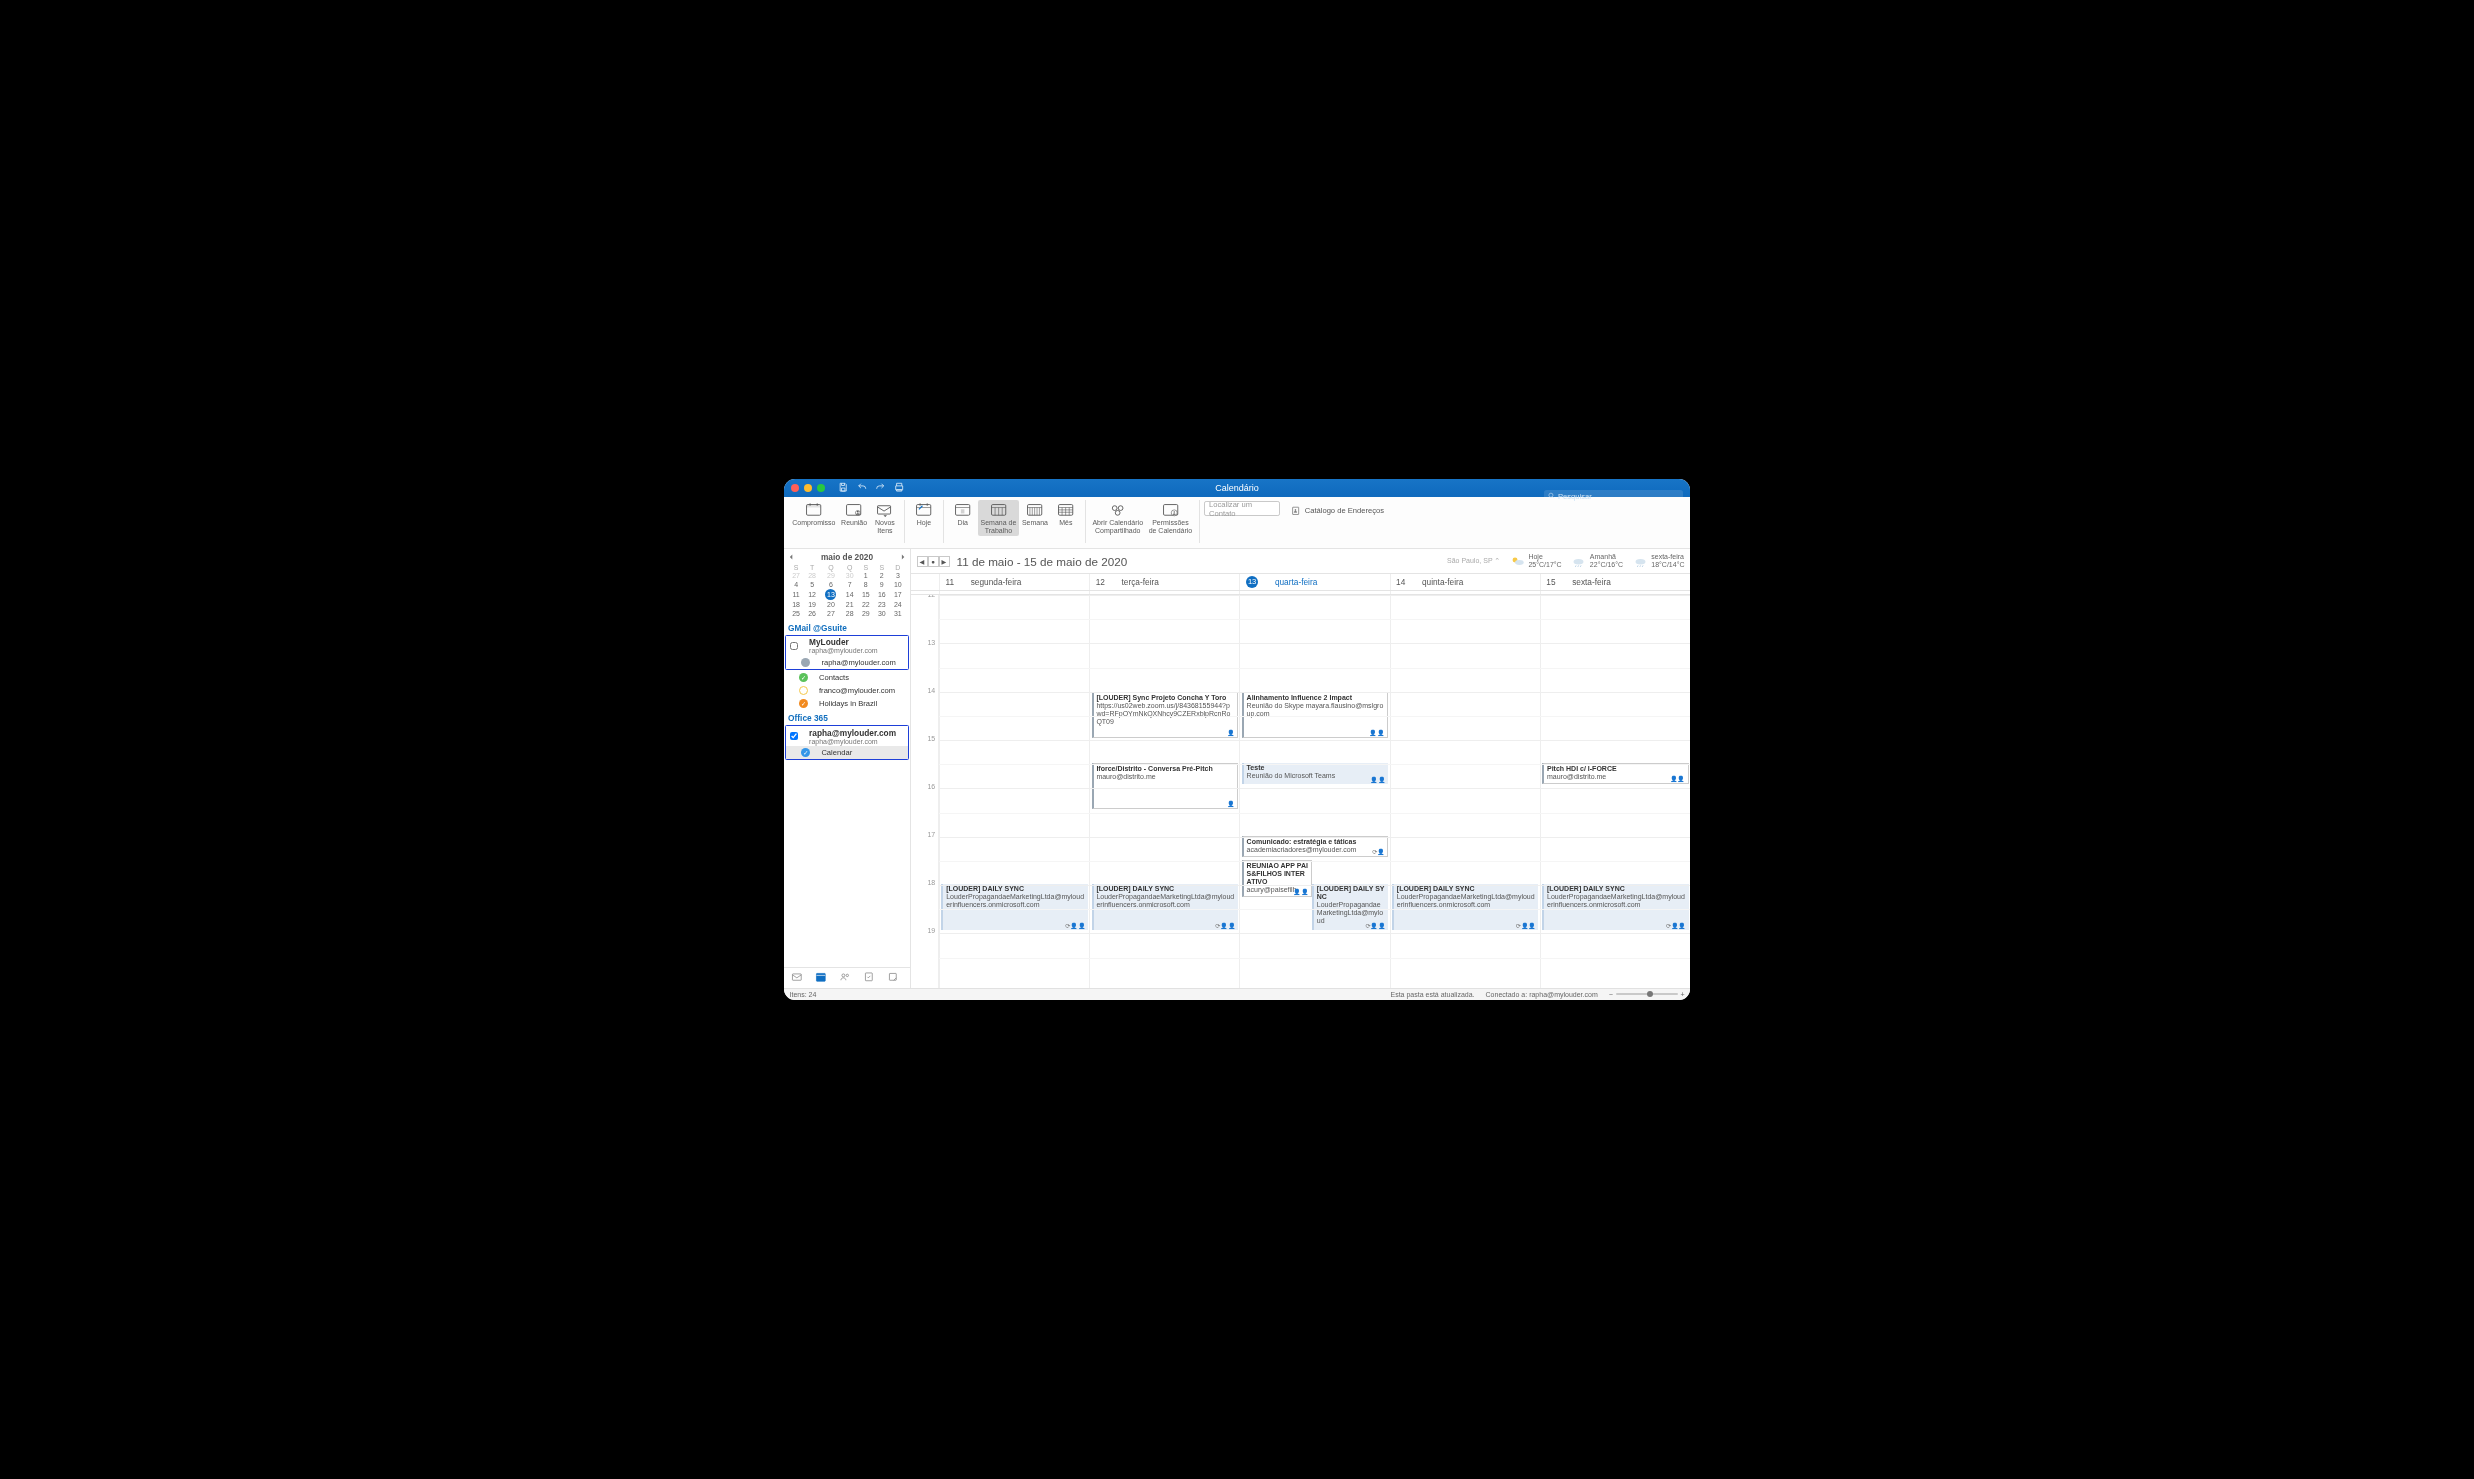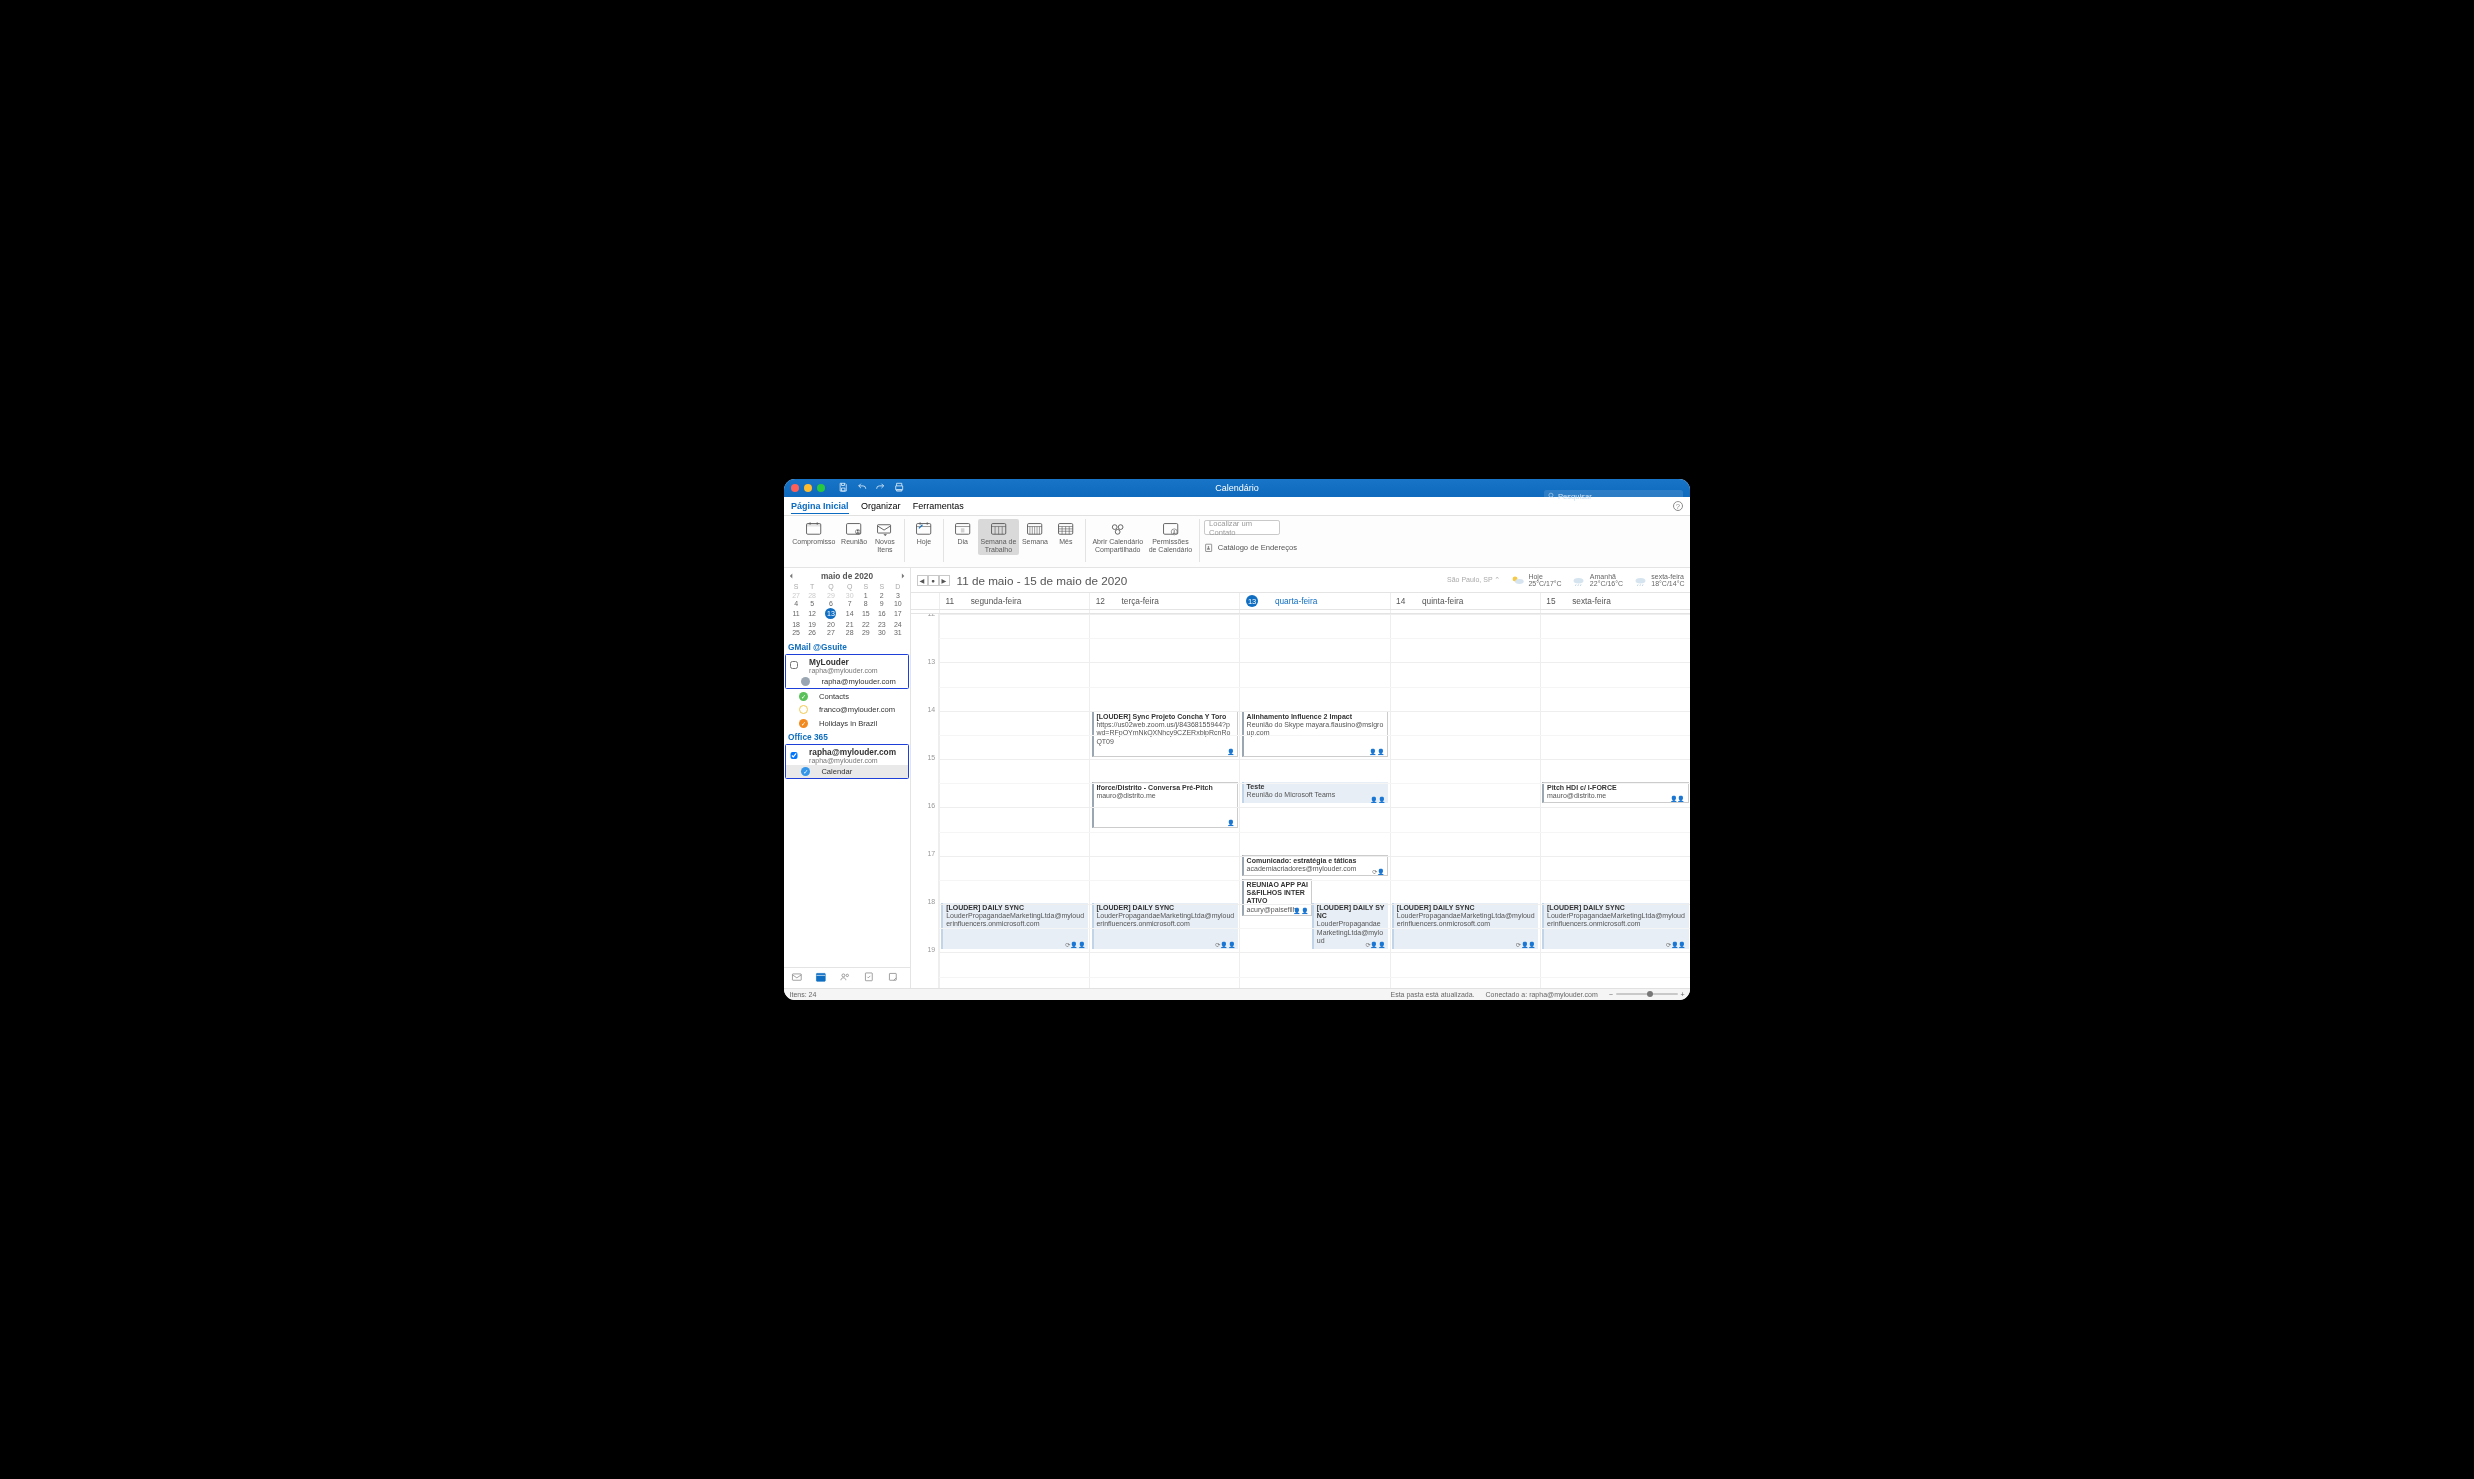--- a/index.html
+++ b/index.html
@@ -22,21 +22,21 @@
   .help-icon{margin-left:auto; color:#8a8a8a; width:10.4px;height:10.4px;border:0.7px solid #8a8a8a;border-radius:50%;display:flex;align-items:center;justify-content:center;font-size:7.6px;}
   .ribbon{height:52px;background:#fdfdfd;border-bottom:0.7px solid #e4e4e4;display:flex;align-items:flex-start;padding:2.8px 5.5px 0;}
   .rbtn{display:flex;flex-direction:column;align-items:center;justify-content:flex-start;gap:1.4px;padding:1.4px 2.8px;border-radius:2.1px;min-width:30px;}
   .rbtn svg{width:19.3px;height:16.6px;}
   .rbtn .lbl{font-size:7px;color:#5a5a5a;text-align:center;line-height:1.1;}
   .rbtn.sel{background:#d9d9d9;}
   .vline{width:0.7px;height:43px;background:#e3e3e3;margin:0 4.1px;}
   .ribbon-search{height:15px;border:0.7px solid #c9c9c9;border-radius:2.1px;padding:0 4.1px;font-size:7.6px;width:76px;color:#999;background:#fff;display:flex;align-items:center;}
   .addr-book{display:flex;align-items:center;gap:4.1px;font-size:7.6px;color:#555;margin-top:4.1px;}
   .addr-book svg{width:9.7px;height:9.7px;}
-  .right-col{display:flex;flex-direction:column;gap:3px;padding-top:1.4px;}
+  .right-col{display:flex;flex-direction:row;gap:11px;padding-top:1.4px;}
   .body{flex:1;display:flex;min-height:0;}
   .sidebar{width:127px;border-right:0.7px solid #e4e4e4;display:flex;flex-direction:column;background:#fff;}
   .minical{padding:1.4px 4.1px 2.8px;}
   .minical-head{display:flex;align-items:center;justify-content:space-between;font-size:8.3px;font-weight:600;color:#555;padding:1.4px 0;}
   .minical-head svg{width:6.2px;height:6.2px;fill:#777;}
   .minical table{width:100%;border-collapse:collapse;font-size:7px;color:#666;text-align:center;}
   .minical th{font-weight:400;color:#aaa;padding:0.7px;}
   .minical td{padding:0.7px;}
   .minical td.dim{color:#ccc;}
   .minical td.today span{background:#0f6ec2;color:#fff;border-radius:50%;display:inline-block;width:11px;height:11px;line-height:11px;}
@@ -115,26 +115,20 @@
     <div class="titlebar-title">Calendário</div>
     <div class="search">
       <svg viewBox="0 0 24 24">
           <circle cx="10" cy="10" r="7" stroke="#cde2f4" fill="none" stroke-width="2"></circle>
           <path d="M20 20l-5-5" stroke="#cde2f4" stroke-width="2"></path>
         </svg>
       <input placeholder="Pesquisar" style="">
     </div>
   </div>
 
-  <div class="menubar">
-    <span class="tab active">Página Inicial</span>
-    <span class="tab">Organizar</span>
-    <span class="tab">Ferramentas</span>
-    <span class="help-icon">?</span>
-  </div>
 
   <div class="ribbon">
     <div class="rbtn">
         <svg viewBox="0 0 32 28">
           <rect x="4" y="6" width="24" height="18" rx="2" fill="none" stroke="#555" stroke-width="1.5"></rect>
           <rect x="4" y="6" width="24" height="5" fill="#555" opacity=".15"></rect>
           <path d="M10 4v4M22 4v4" stroke="#555" stroke-width="1.5"></path>
         </svg>
         <span class="lbl">Compromisso</span>
       </div>

